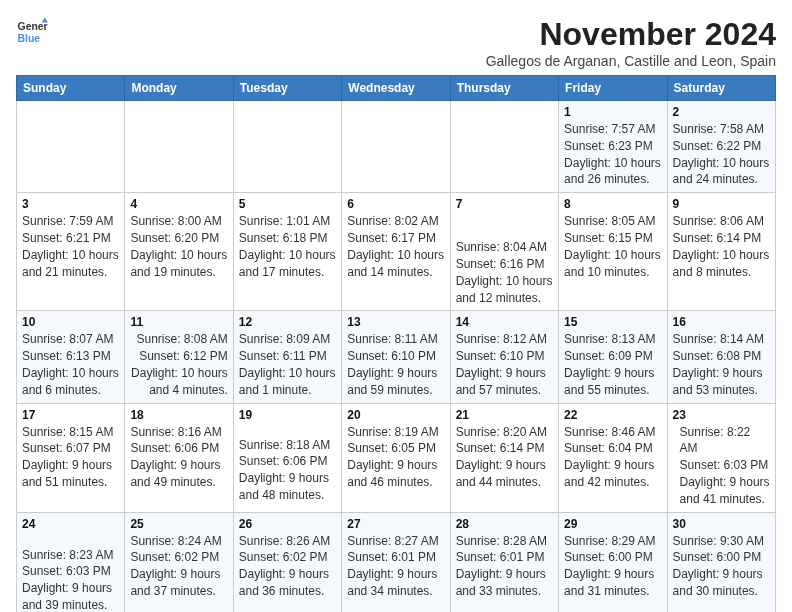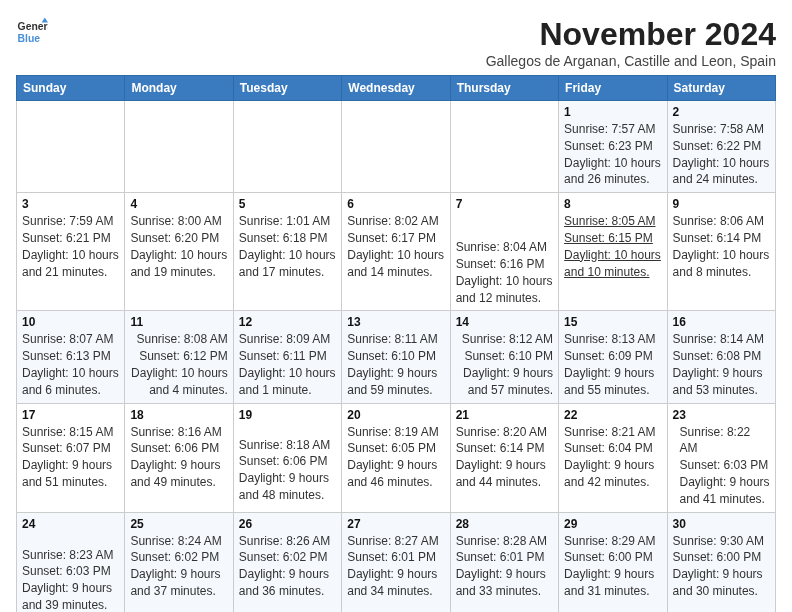--- a/index.html
+++ b/index.html
@@ -155,21 +155,21 @@
 Daylight: 10 hours and 14 minutes.</div>
         </td>
         <td>
           <span class="day-num">7</span>
           <div class="day-info" style="white-space: pre-line; margin-top: 28px;">Sunrise: 8:04 AM
 Sunset: 6:16 PM
 Daylight: 10 hours and 12 minutes.</div>
         </td>
         <td>
           <span class="day-num">8</span>
-          <div class="day-info" style="white-space: pre-line; text-decoration: underline;">Sunrise: 8:05 AM
+          <div class="day-info" style="white-space: pre-line;">Sunrise: 8:05 AM
 Sunset: 6:15 PM
 Daylight: 10 hours and 10 minutes.</div>
         </td>
         <td>
           <span class="day-num">9</span>
           <div class="day-info" style="white-space: pre-line;">Sunrise: 8:06 AM
 Sunset: 6:14 PM
 Daylight: 10 hours and 8 minutes.</div>
         </td>
       </tr>
@@ -193,21 +193,21 @@
 Daylight: 10 hours and 1 minute.</div>
         </td>
         <td>
           <span class="day-num">13</span>
           <div class="day-info" style="white-space: pre-line;">Sunrise: 8:11 AM
 Sunset: 6:10 PM
 Daylight: 9 hours and 59 minutes.</div>
         </td>
         <td>
           <span class="day-num">14</span>
-          <div class="day-info" style="white-space: pre-line; text-align: right;">Sunrise: 8:12 AM
+          <div class="day-info" style="white-space: pre-line;">Sunrise: 8:12 AM
 Sunset: 6:10 PM
 Daylight: 9 hours and 57 minutes.</div>
         </td>
         <td>
           <span class="day-num">15</span>
           <div class="day-info" style="white-space: pre-line;">Sunrise: 8:13 AM
 Sunset: 6:09 PM
 Daylight: 9 hours and 55 minutes.</div>
         </td>
         <td>
@@ -243,21 +243,21 @@
 Daylight: 9 hours and 46 minutes.</div>
         </td>
         <td>
           <span class="day-num">21</span>
           <div class="day-info" style="white-space: pre-line;">Sunrise: 8:20 AM
 Sunset: 6:14 PM
 Daylight: 9 hours and 44 minutes.</div>
         </td>
         <td>
           <span class="day-num">22</span>
-          <div class="day-info" style="white-space: pre-line;">Sunrise: 8:21 AM
+          <div class="day-info" style="white-space: pre-line;">Sunrise: 8:46 AM
 Sunset: 6:04 PM
 Daylight: 9 hours and 42 minutes.</div>
         </td>
         <td>
           <span class="day-num">23</span>
           <div class="day-info" style="white-space: pre-line; margin-left: 7px;">Sunrise: 8:22 AM
 Sunset: 6:03 PM
 Daylight: 9 hours and 41 minutes.</div>
         </td>
       </tr>

